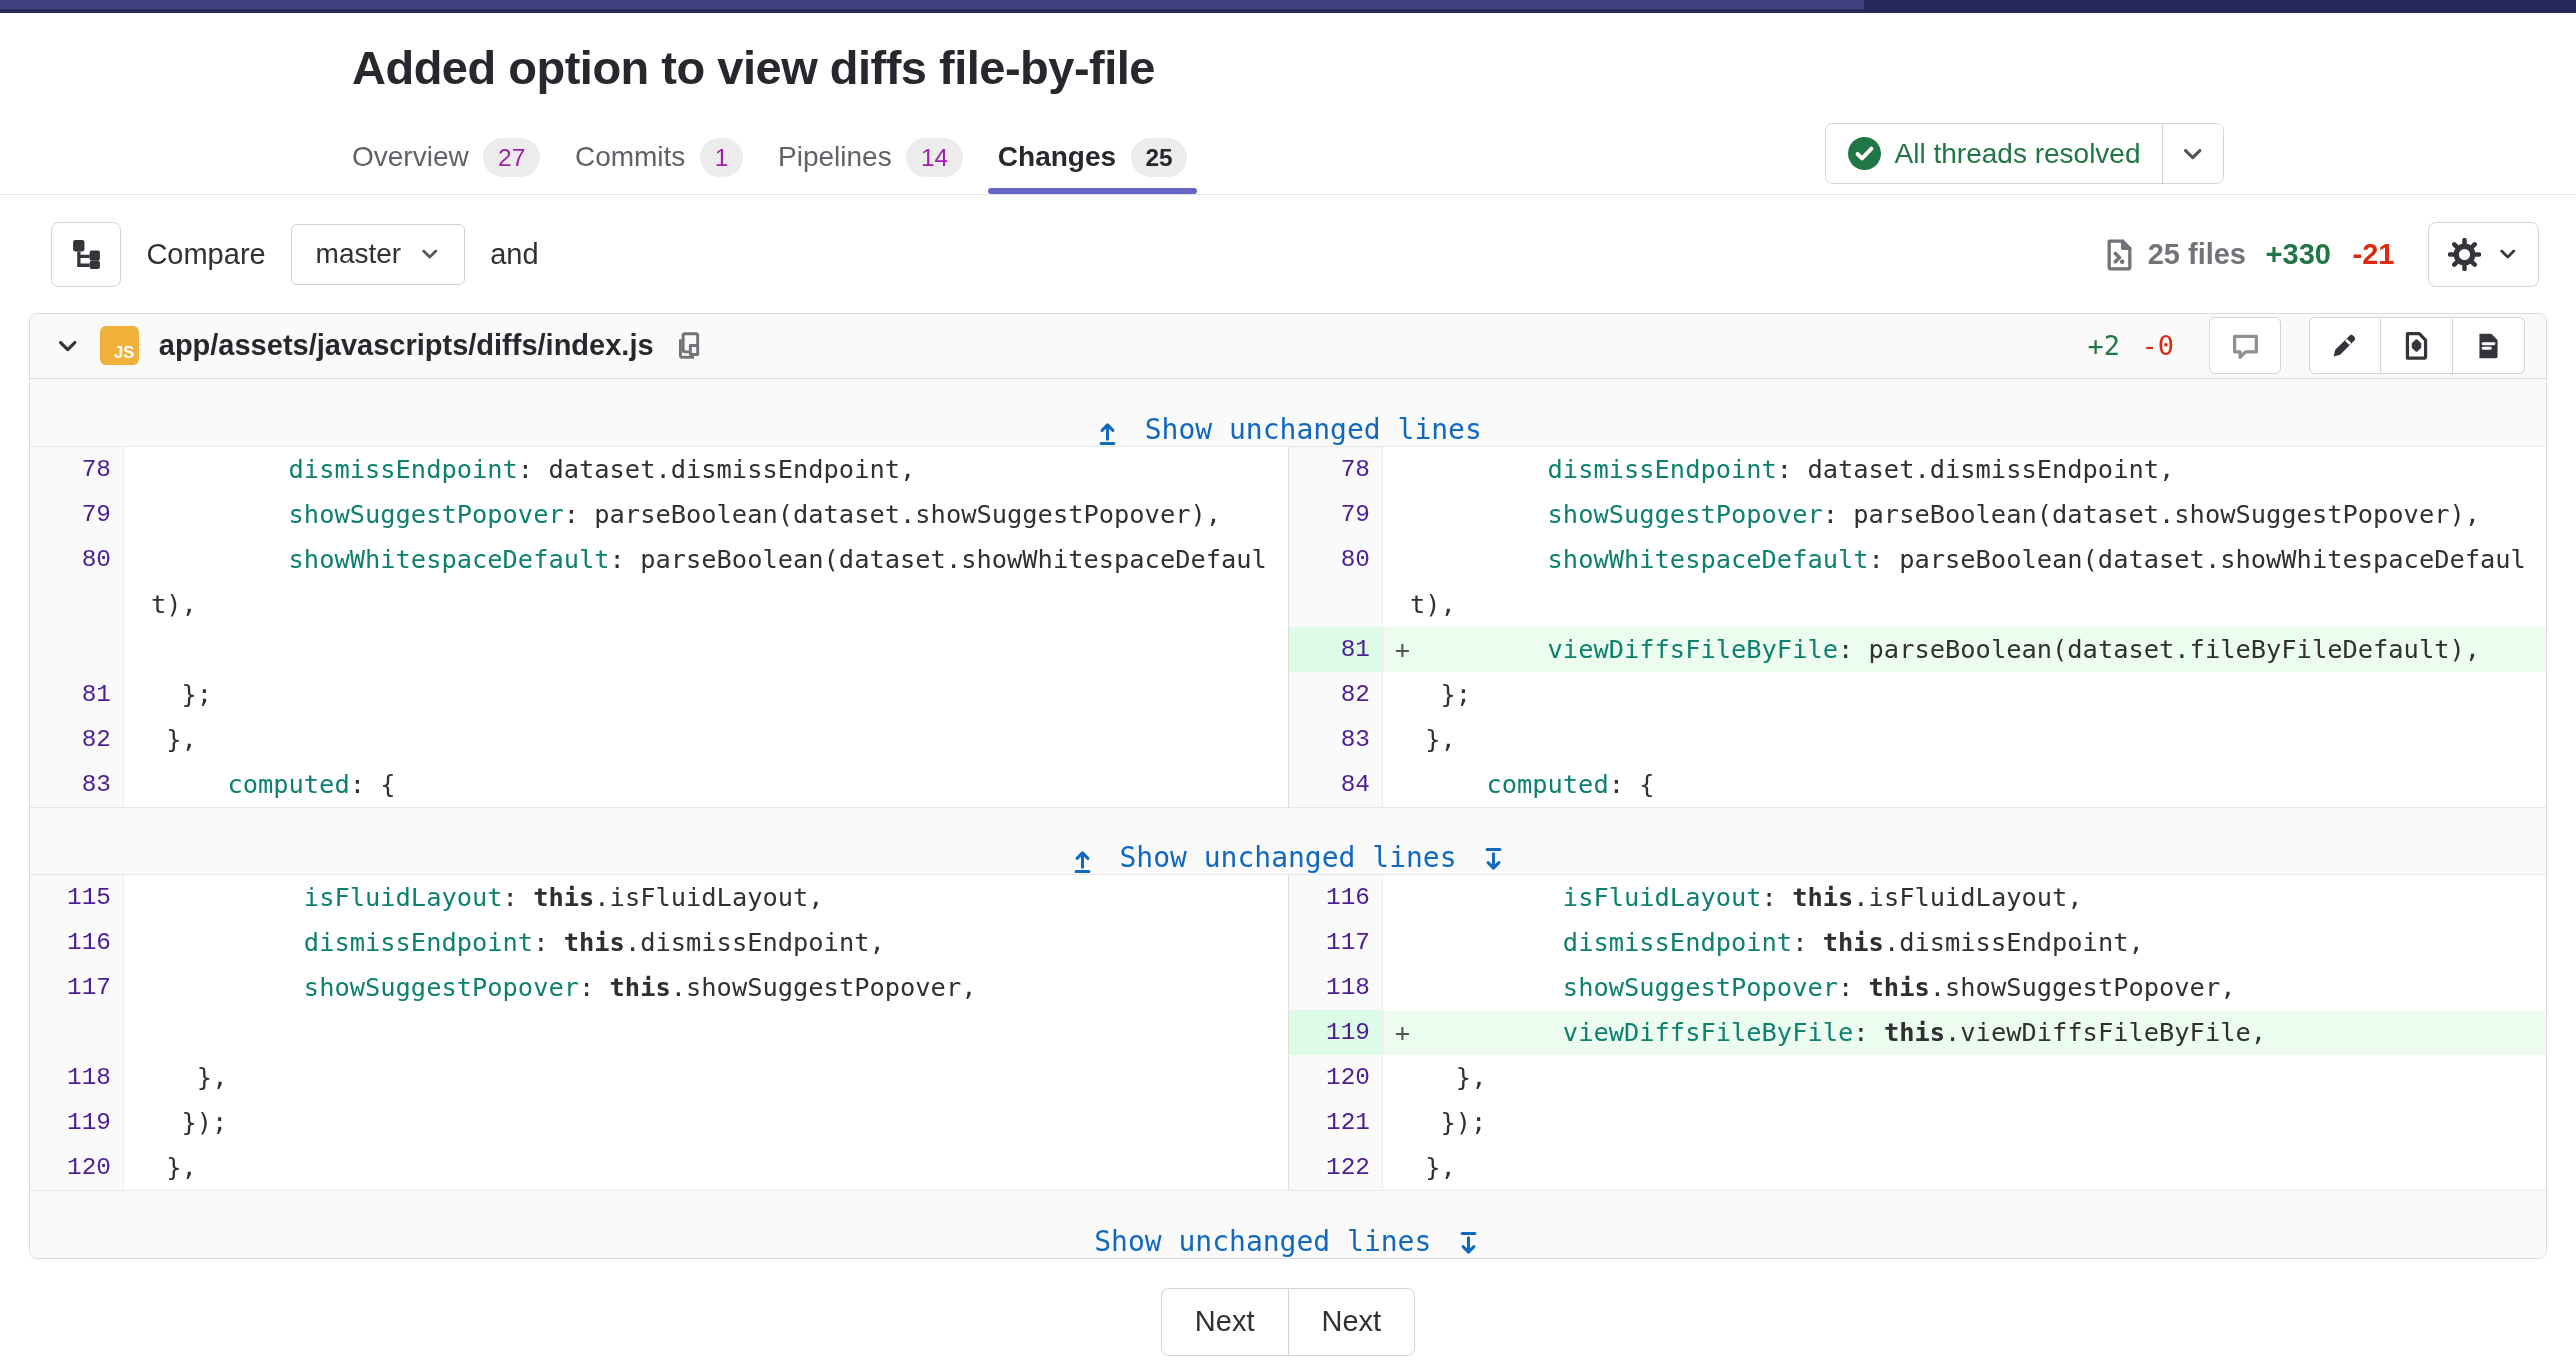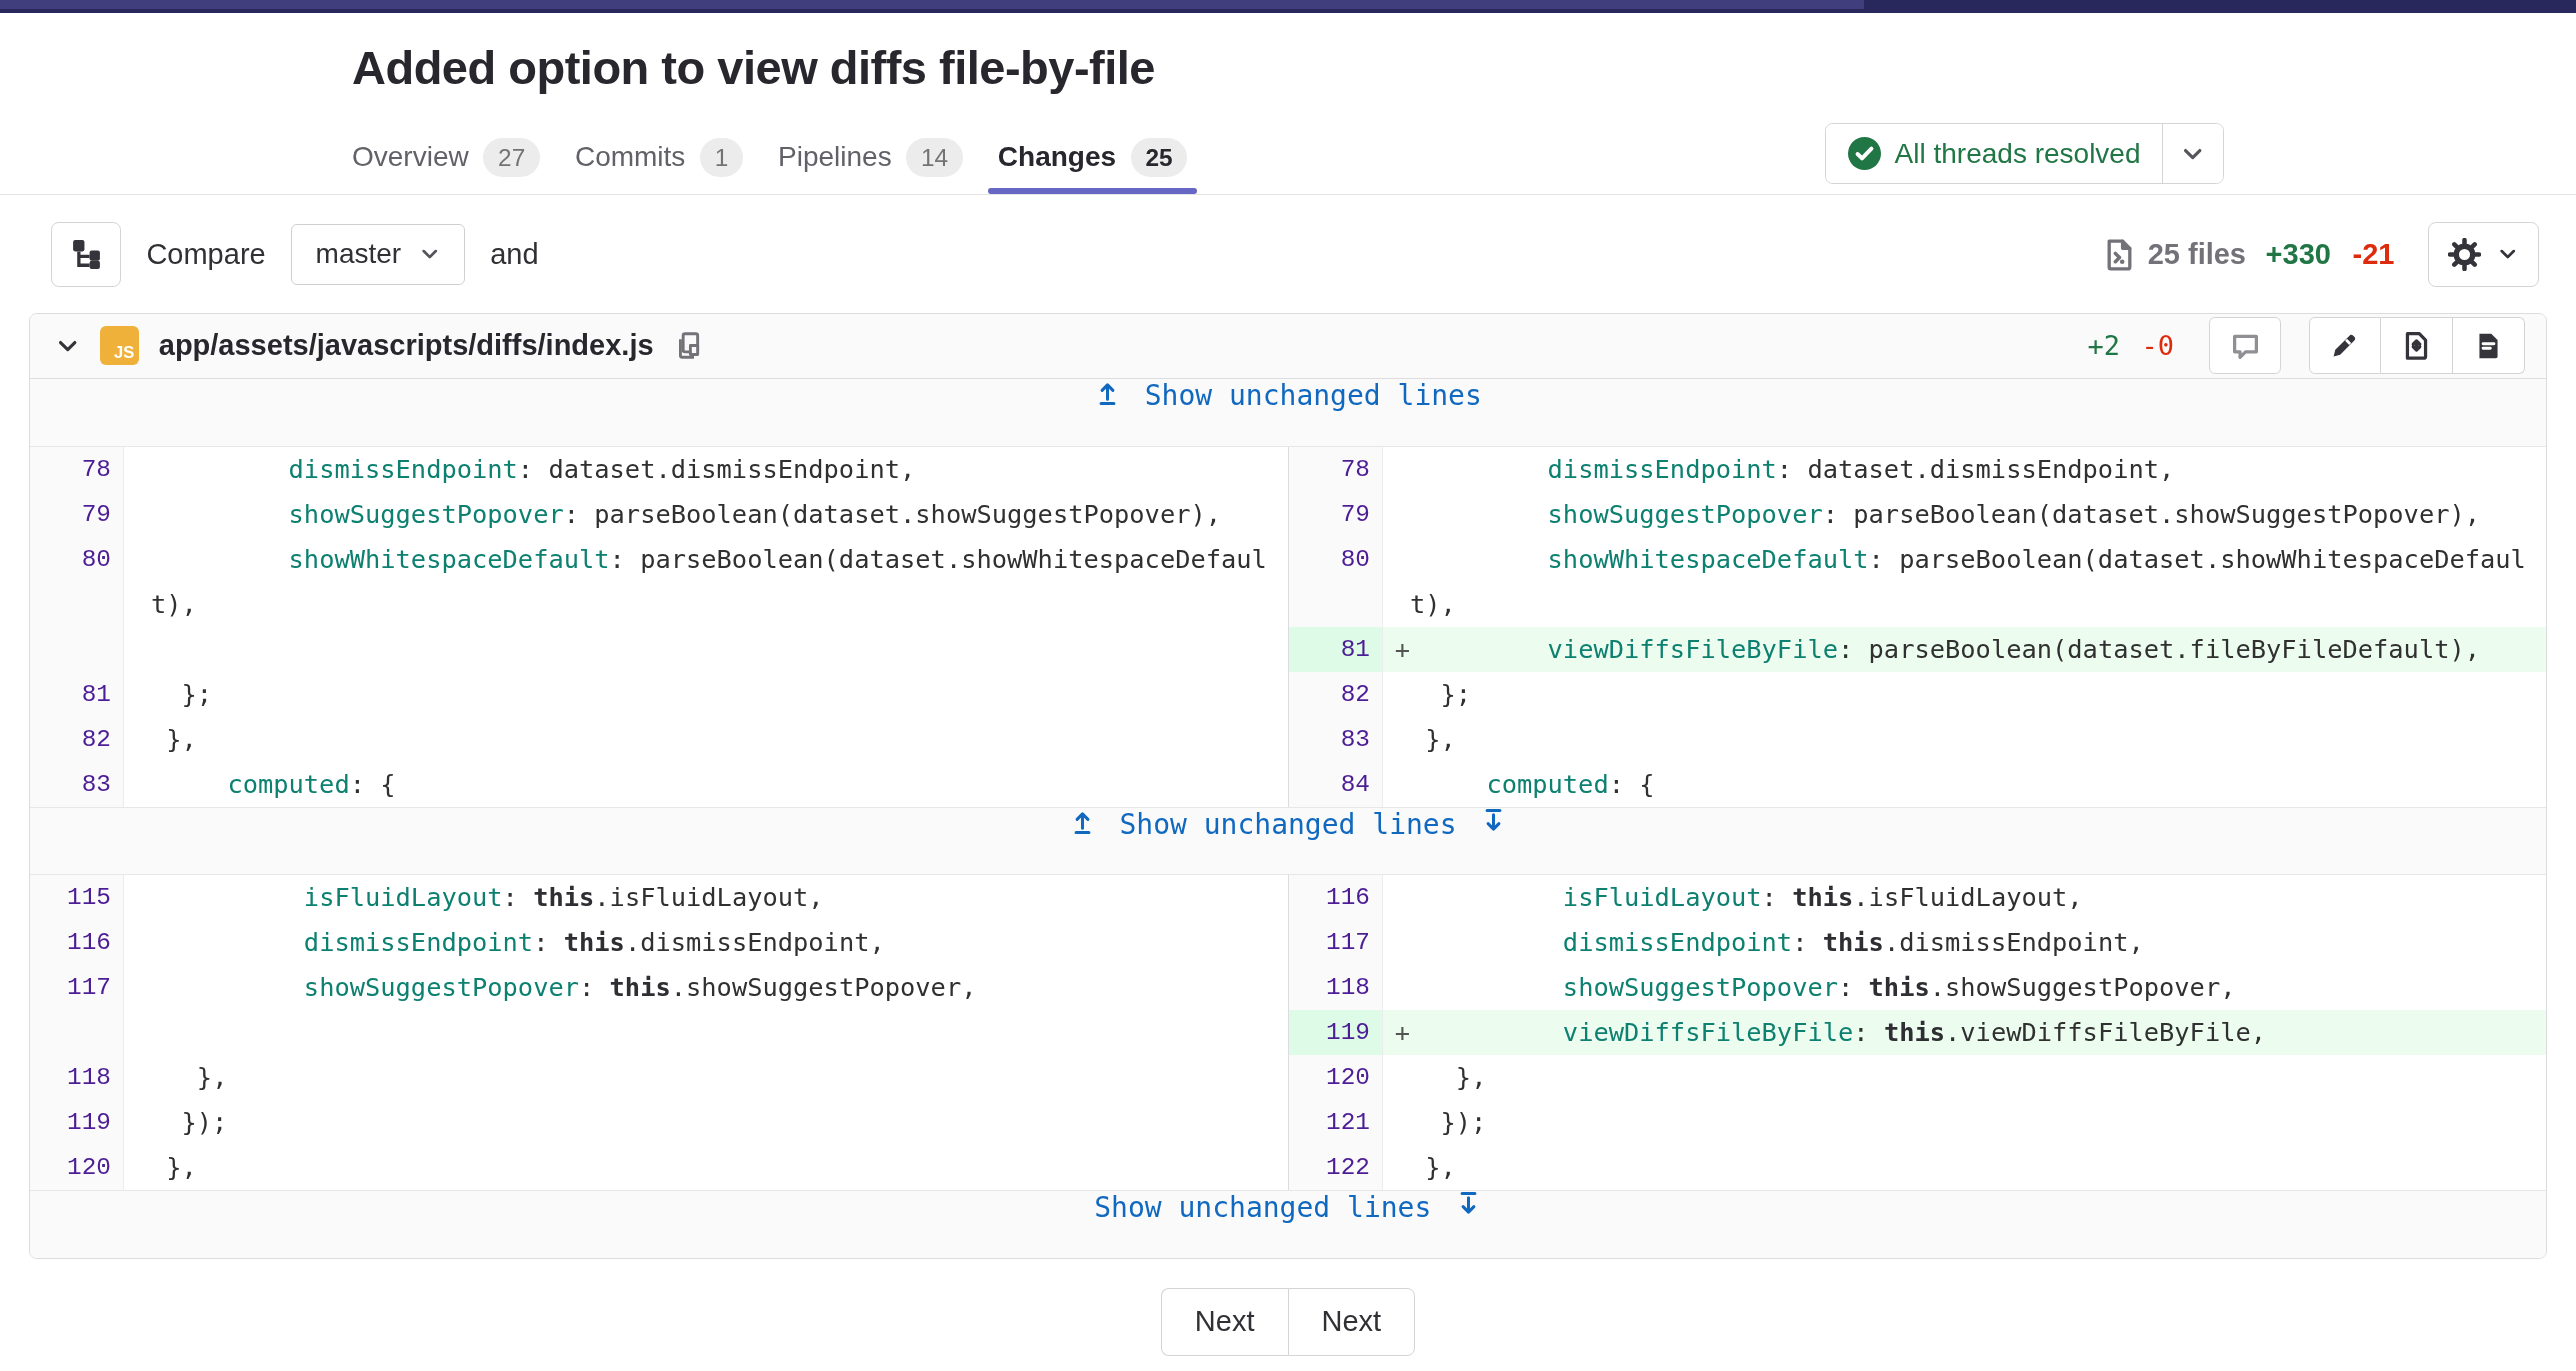--- a/index.html
+++ b/index.html
@@ -16,21 +16,21 @@
 
   
   .header-inner { margin:0 352px; }
   h1.page-title { font-size:47px; font-weight:700; margin:27px 0 0 0; letter-spacing:-0.5px; color:#28272d; }
 
   .tabs-strip { border-bottom:1px solid #e4e4e7; margin-top:23.5px; }
   .tabs-row { margin:0 352px; display:flex; align-items:flex-start; justify-content:space-between; }
   .tabs { display:flex; gap:35px; }
   .tab { position:relative; display:flex; align-items:center; gap:14.7px; height:76px; padding-top:2px;
          font-size:28px; color:#626168; cursor:pointer; align-self:flex-start; }
-  .tab .pill { background:#ececec; color:#737373; border-radius:21.5px; padding:4.9px 14.7px; font-size:24.4px; line-height:1.2; }
+  .tab .pill { background:#ececec; color:#a21caf; border-radius:21.5px; padding:4.9px 14.7px; font-size:24.4px; line-height:1.2; }
   .tab.active { color:#28272d; font-weight:700; }
   .tab.active .pill { color:#28272d; font-weight:700; }
   .tab.active::after { content:""; position:absolute; left:-9.8px; right:-9.8px; bottom:0; height:5.9px; background:#6666c4; border-radius:2.9px; }
 
   .split-btn { display:flex; align-items:stretch; border:1px solid #d4d4d4; border-radius:7.8px; background:#fff; overflow:hidden; height:61px; margin-top:5px; }
   .split-main { display:flex; align-items:center; gap:13.7px; padding:0 21.5px; font-size:28px; color:#217645; background:#fff; border:none; cursor:pointer; font-family:inherit; }
   .split-caret { width:61px; display:flex; align-items:center; justify-content:center; border:none; border-left:1px solid #d4d4d4; background:#fff; cursor:pointer; color:#55555c; }
 
   
   .compare-bar { display:flex; align-items:center; justify-content:space-between; padding:26.4px 37px 26.4px 51px; }
@@ -56,21 +56,21 @@
   .fh-add, .fh-del { font-family:"DejaVu Sans Mono", monospace; font-size:27px; }
   .fh-add { color:#217645; }
   .fh-del { color:#dd2b0e; margin-left:5.9px; margin-right:19.6px; }
   .fh-btn { width:72px; height:57px; background:#fff; border:1px solid #d4d4d4; display:flex; align-items:center; justify-content:center; cursor:pointer; color:#35343a; }
   .comment-btn { border-radius:5.9px; margin-right:11.7px; color:#8f8f94; }
   .btn-group { display:flex; }
   .btn-group .fh-btn { border-left:none; }
   .btn-group .fh-btn:first-child { border-left:1px solid #d4d4d4; border-radius:5.9px 0 0 5.9px; }
   .btn-group .fh-btn:last-child { border-radius:0 5.9px 5.9px 0; }
 
-  .expander { height:68px; background:#fafafa; display:flex; align-items:flex-start; justify-content:center; gap:23.5px;
+  .expander { height:68px; background:#fafafa; display:flex; align-items:flex-end; justify-content:center; gap:23.5px;
               font-family:"DejaVu Sans Mono", monospace; font-size:28px; color:#1068bf; cursor:pointer; }
   .expander.exp-top { border-bottom:1px solid #e7e7ea; }
   .expander.exp-mid { border-top:1px solid #e7e7ea; border-bottom:1px solid #e7e7ea; }
   .expander.exp-bot { border-top:1px solid #e7e7ea; }
 
   .diff-row { display:flex; }
   .diff-side { width:50%; display:flex; min-width:0; }
   .diff-side.side-r { border-left:1px solid #dcdcde; }
   .line-num { width:94px; min-width:94px; height:45px; background:#fafafa; border-right:1px solid #ececec;
               color:#4c1d95; font-family:Liberation Mono, monospace; font-size:24.4px;

